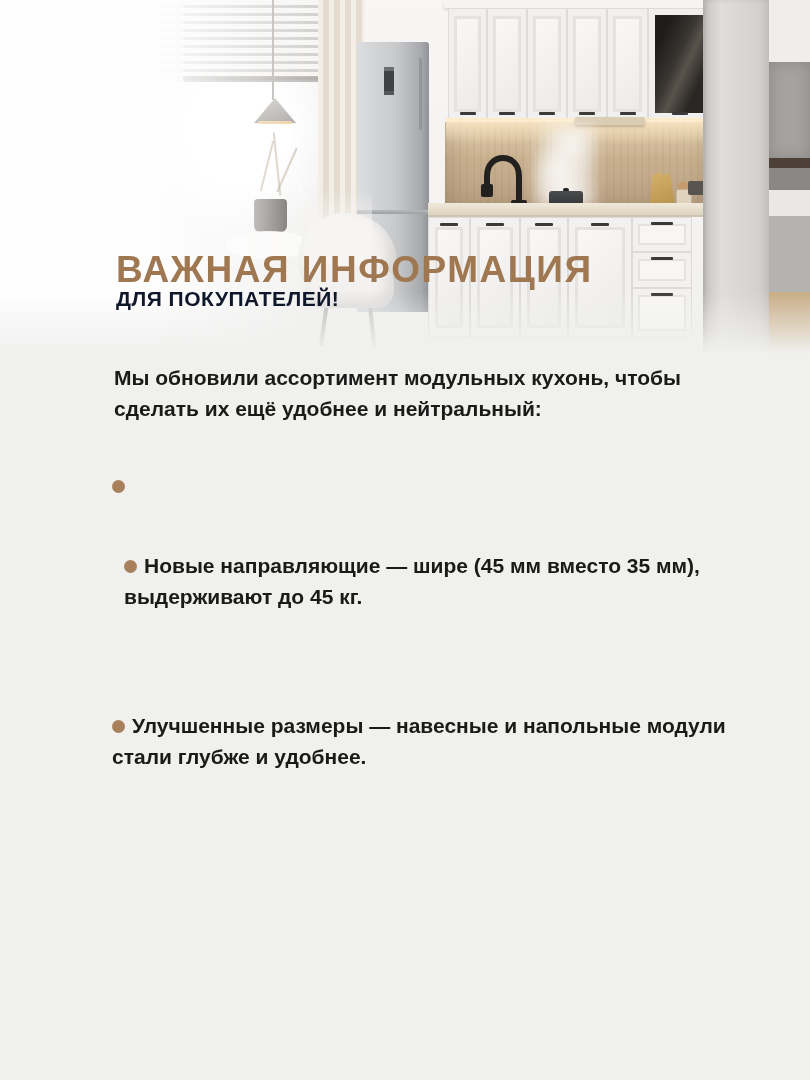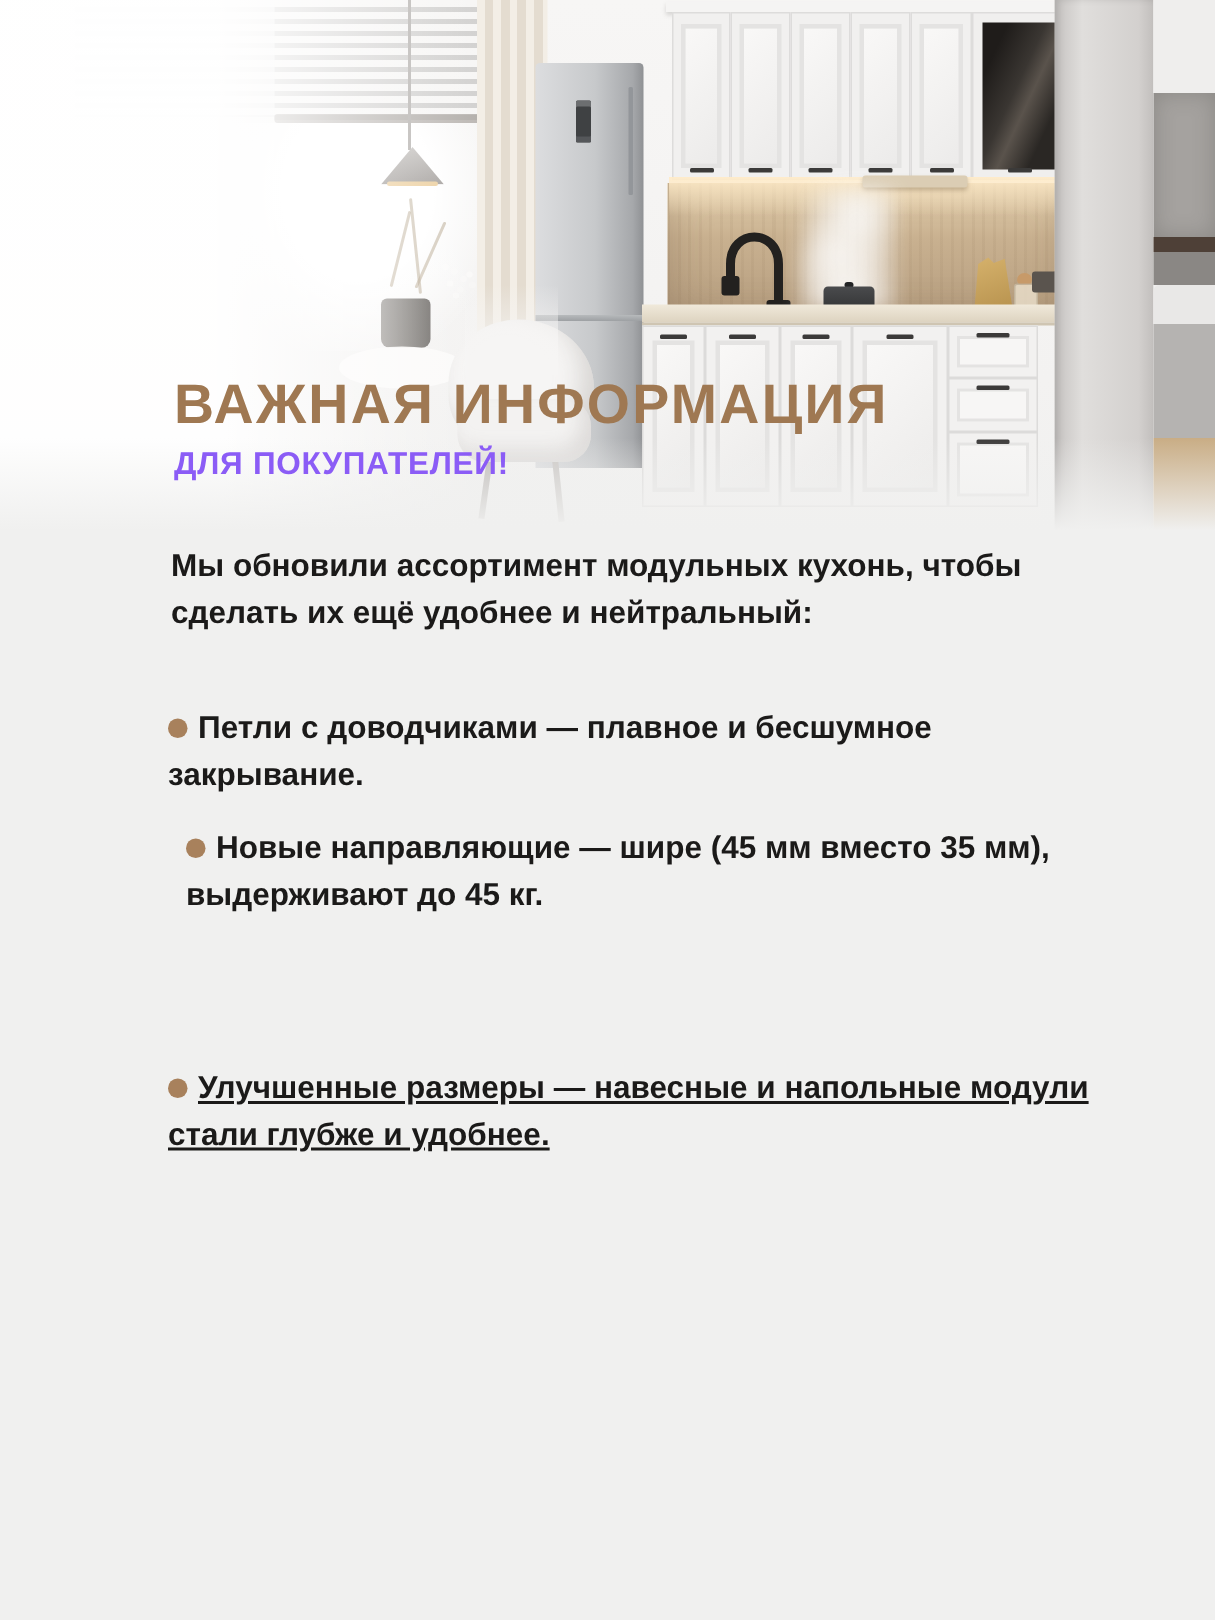--- a/index.html
+++ b/index.html
@@ -130,29 +130,29 @@
 
   .left-fade{left:0;top:0;width:320px;height:362px;
     background:linear-gradient(90deg,rgba(255,255,255,.96) 45%,rgba(255,255,255,0) 100%);}
   .bottom-fade{left:0;top:292px;width:810px;height:70px;
     background:linear-gradient(180deg,rgba(240,240,239,0),#f0f0ef 88%);}
 
   
   .header{position:absolute;left:116px;top:251px;z-index:5;}
   .title{margin:0;font-size:37px;line-height:37px;font-weight:800;letter-spacing:1.5px;
     color:#9f7852;white-space:nowrap;}
-  .subtitle{margin-top:11px;font-size:21px;line-height:21px;font-weight:800;
-    letter-spacing:.5px;color:#8b5cf6;}
+  .subtitle{font-size:21px;line-height:21px;font-weight:800;
+    letter-spacing:.5px;color:#0f172a;}
 
   .intro{position:absolute;left:114px;top:362px;width:585px;margin:0;z-index:5;
     font-size:21px;line-height:31px;font-weight:700;color:#1b1a19;}
 
   .bullet{position:absolute;left:112px;width:615px;z-index:5;
     font-size:21px;line-height:31px;font-weight:700;color:#1b1a19;}
-  .b1{top:470px;} .b2{top:550px;margin-left:12px;} .b3{top:630px;} .b4{top:710px;text-decoration:underline;} .b5{top:790px;}
+  .b1{top:470px;} .b2{top:550px;margin-left:12px;} .b3{top:630px;} .b4{top:710px;} .b5{top:790px;}
   .dot{display:inline-block;width:13px;height:13px;border-radius:50%;background:#a8815c;
     margin-right:7px;vertical-align:0px;}
 
   .banner{position:absolute;left:49px;top:988px;width:713px;height:92px;background:#a27c54;
     box-sizing:border-box;padding-top:21px;text-align:center;z-index:5;}
   .banner span{font-size:20px;line-height:24px;font-weight:800;letter-spacing:.4px;color:#241607;}
 </style>
 </head>
 <body>
 
@@ -281,18 +281,18 @@
     <div class="bottom-fade"></div>
   </div>
 
   <div class="header">
     <h1 class="title">ВАЖНАЯ ИНФОРМАЦИЯ</h1>
     <div class="subtitle">ДЛЯ ПОКУПАТЕЛЕЙ!</div>
   </div>
 
   <p class="intro">Мы обновили ассортимент модульных кухонь, чтобы сделать их ещё удобнее и нейтральный:</p>
 
-  <div class="bullet b1"><span class="dot"></span><span>Петли с доводчиками — плавное и бесшумное закрывание.</span></div>
+  <div class="bullet b1"><span class="dot"></span></div>
   <div class="bullet b2"><span class="dot"></span><span>Новые направляющие — шире (45 мм вместо 35 мм), выдерживают до 45 кг.</span></div>
   <div class="bullet b4"><span class="dot"></span><span>Улучшенные размеры — навесные и напольные модули стали глубже и удобнее.</span></div>
 
 
 </div>
 
 </body></html>

